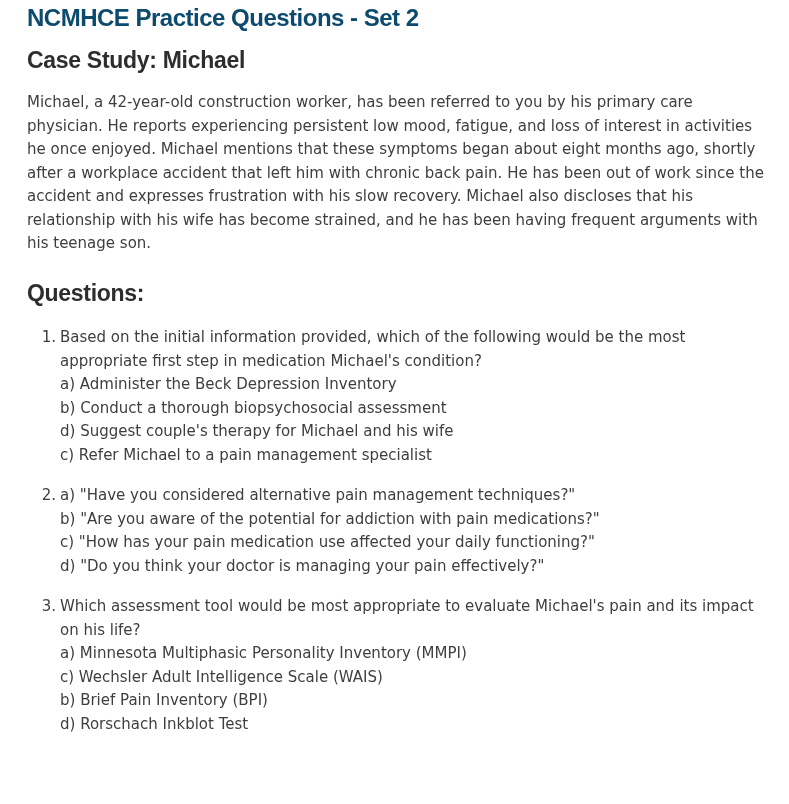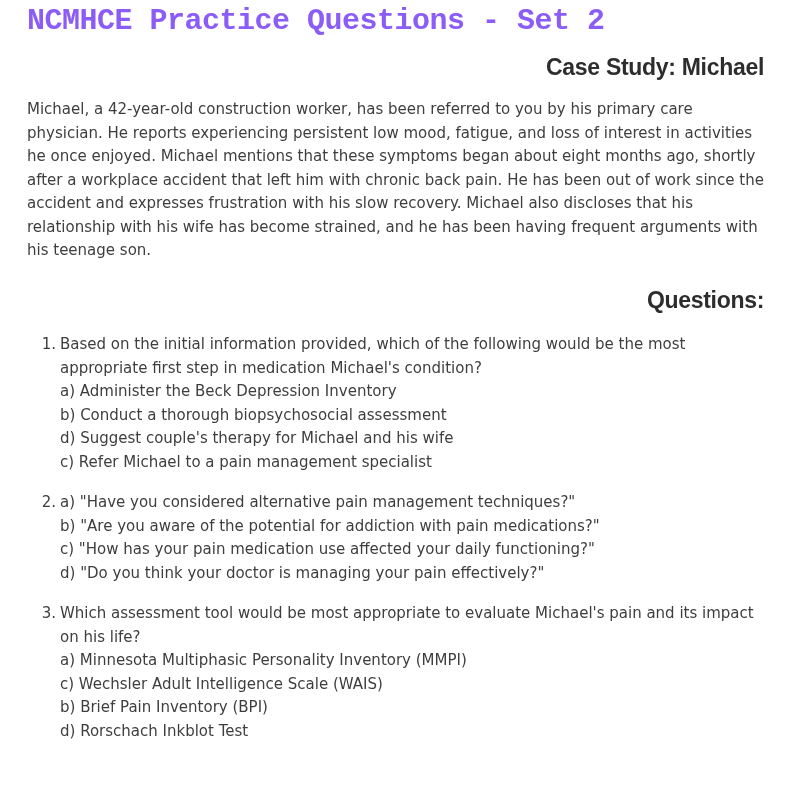--- a/index.html
+++ b/index.html
@@ -11,39 +11,38 @@
     width: 789px;
     font-family: "DejaVu Sans", sans-serif;
     font-size: 15px;
     line-height: 23.5px;
     color: #3e3e3e;
   }
   .page {
     padding: 4px 25px 12px 27px;
   }
   h1.page-title {
-    font-family: Liberation Mono, monospace;
+    font-family: Liberation Sans, sans-serif;
     font-stretch: condensed;
     font-weight: 700;
-    font-size: 30px;
+    font-size: 24px;
     line-height: 1.15;
     letter-spacing: -0.5px;
-    color: #8b5cf6;
+    color: #0c4a6e;
     margin: 0 0 15px 0;
   }
   h2.section-heading {
     font-family: "Liberation Sans", sans-serif;
     font-stretch: condensed;
     font-weight: 700;
     font-size: 23px;
     line-height: 1.2;
     letter-spacing: -0.3px;
     color: #2d2d2d;
     margin: 0 0 17px 0;
-    text-align: right;
   }
   h2.questions-heading {
     margin-bottom: 19px;
   }
   p.case-body {
     margin: 0 0 24px 0;
   }
   .questions-list {
     margin: 0;
     padding: 0;

